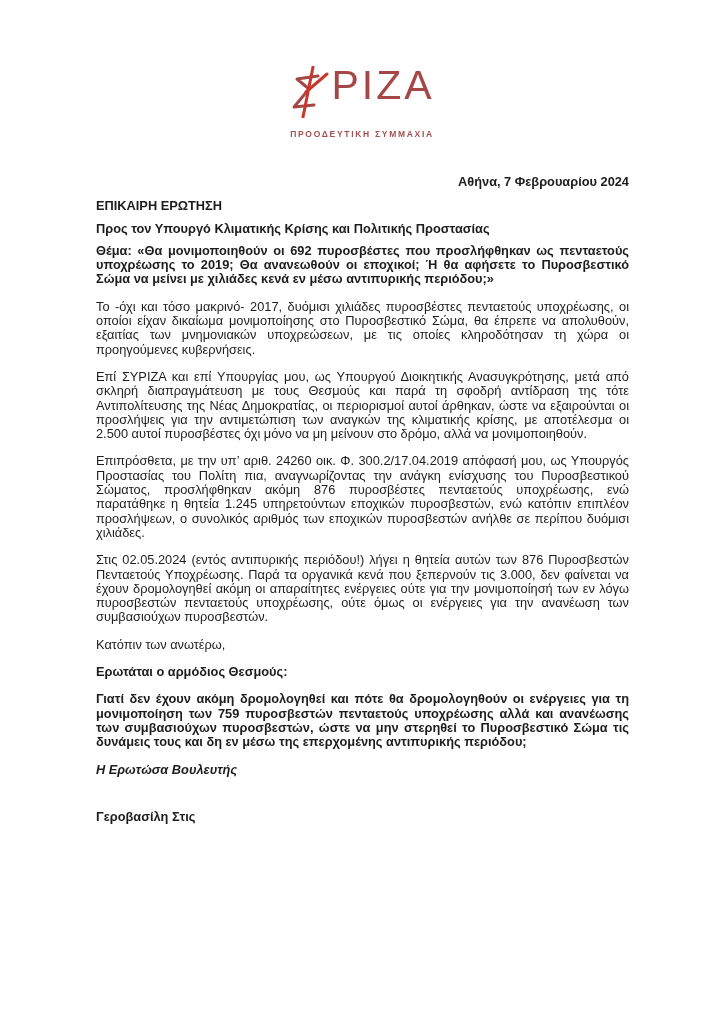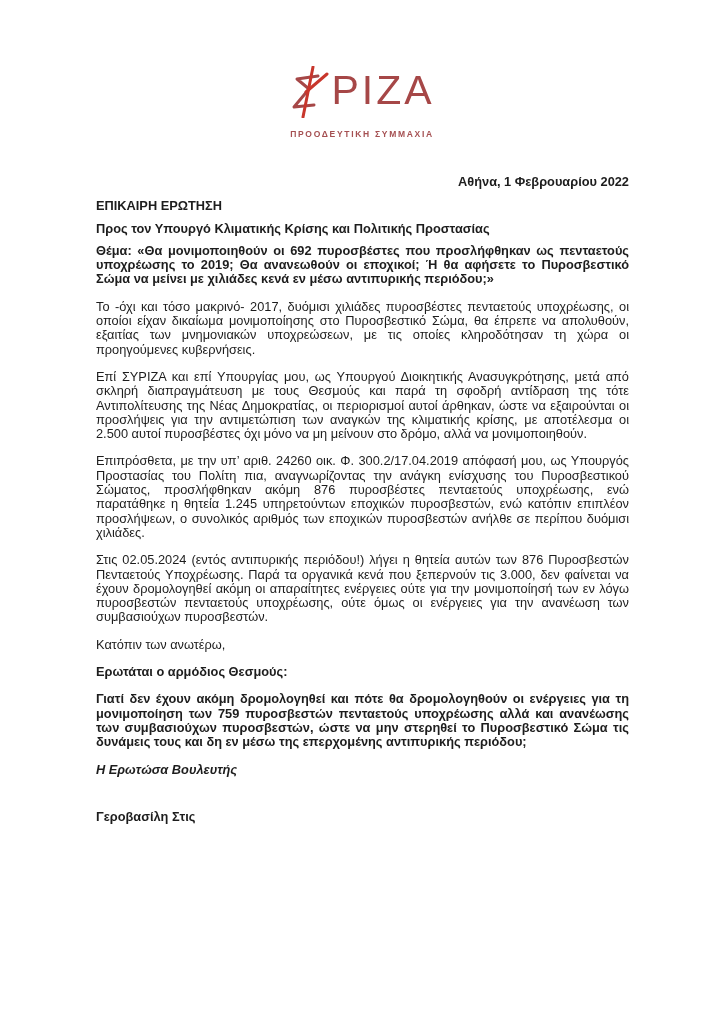--- a/index.html
+++ b/index.html
@@ -19,21 +19,21 @@
     overflow: hidden;
     box-sizing: border-box;
   }
   
   .logo-block {
     padding-top: 66px;
     text-align: center;
   }
   .logo-mark {
     display: inline-flex;
-    align-items: center;
+    align-items: flex-start;
     justify-content: center;
     gap: 2px;
   }
   .logo-star-svg {
     display: block;
     margin-bottom: -4px;
   }
   .logo-word {
     font-size: 41px;
     line-height: 38px;
@@ -87,21 +87,21 @@
 
         <path d="M38 8 L17 26" stroke="#c8362c" stroke-width="3" stroke-linecap="round" fill="none"></path>
       </svg>
       <span class="logo-word">ΡΙΖΑ</span>
     </div>
     <div class="logo-subtitle">ΠΡΟΟΔΕΥΤΙΚΗ ΣΥΜΜΑΧΙΑ</div>
   </div>
 
   <div class="content">
 
-    <p class="date-line">Αθήνα, 1 Φεβρουαρίου 2022</p>
+    <p class="date-line">Αθήνα, 7 Φεβρουαρίου 2024</p>
 
     <p class="centered bold title-line">ΕΠΙΚΑΙΡΗ ΕΡΩΤΗΣΗ</p>
 
     <p class="centered bold recipient-line">Προς τον Υπουργό Κλιματικής Κρίσης και Πολιτικής Προστασίας</p>
 
     <p class="bold subject-par">Θέμα: «Θα μονιμοποιηθούν οι 692 πυροσβέστες που προσλήφθηκαν ως πενταετούς υποχρέωσης το 2019; Θα ανανεωθούν οι εποχικοί; Ή θα αφήσετε το Πυροσβεστικό Σώμα να μείνει με χιλιάδες κενά εν μέσω αντιπυρικής περιόδου;»</p>
 
     <p>Το -όχι και τόσο μακρινό- 2017, δυόμισι χιλιάδες πυροσβέστες πενταετούς υποχρέωσης, οι οποίοι είχαν δικαίωμα μονιμοποίησης στο Πυροσβεστικό Σώμα, θα έπρεπε να απολυθούν, εξαιτίας των μνημονιακών υποχρεώσεων, με τις οποίες κληροδότησαν τη χώρα οι προηγούμενες κυβερνήσεις.</p>
 
     <p>Επί ΣΥΡΙΖΑ και επί Υπουργίας μου, ως Υπουργού Διοικητικής Ανασυγκρότησης, μετά από σκληρή διαπραγμάτευση με τους Θεσμούς και παρά τη σφοδρή αντίδραση της τότε Αντιπολίτευσης της Νέας Δημοκρατίας, οι περιορισμοί αυτοί άρθηκαν, ώστε να εξαιρούνται οι προσλήψεις για την αντιμετώπιση των αναγκών της κλιματικής κρίσης, με αποτέλεσμα οι 2.500 αυτοί πυροσβέστες όχι μόνο να μη μείνουν στο δρόμο, αλλά να μονιμοποιηθούν.</p>

